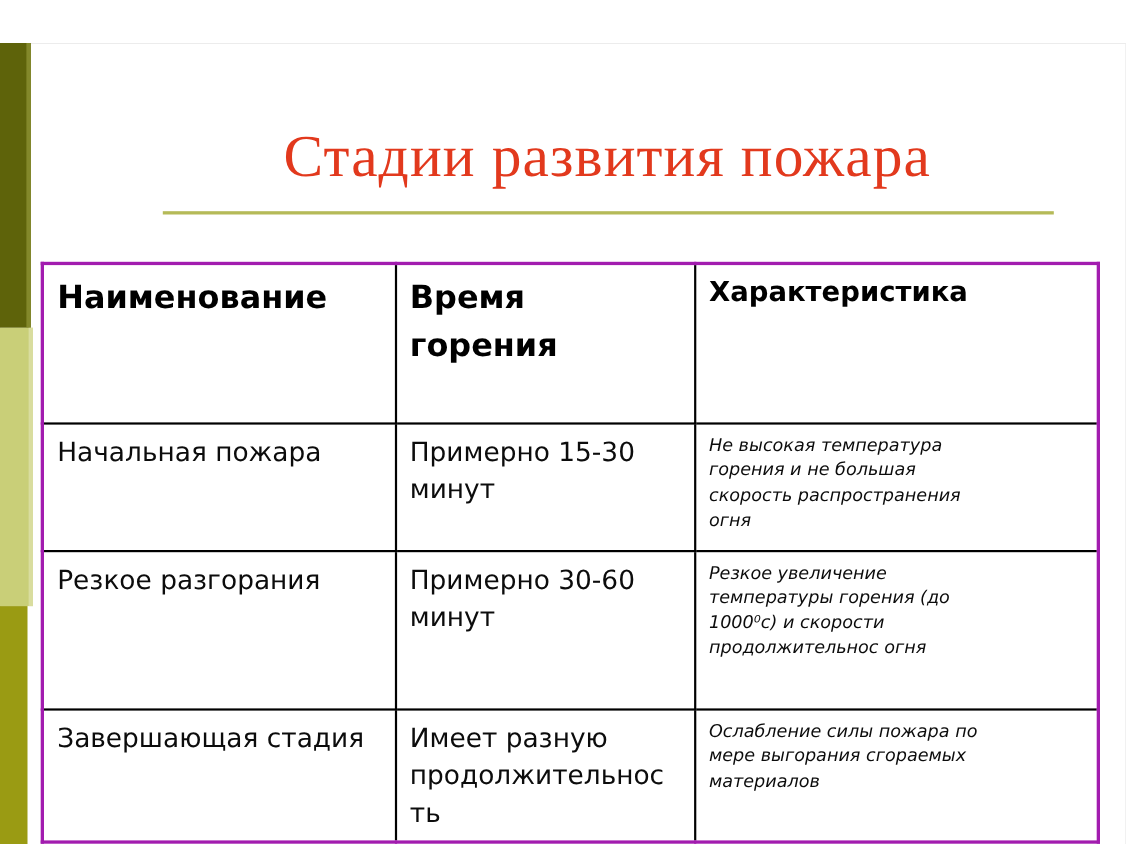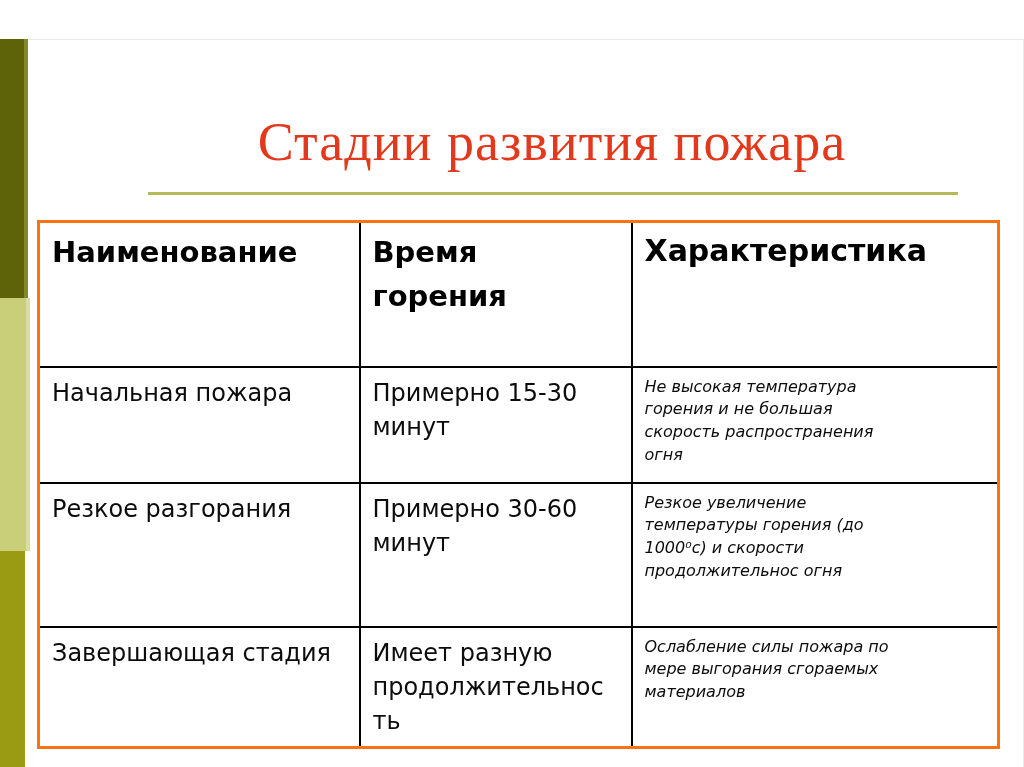--- a/index.html
+++ b/index.html
@@ -47,43 +47,43 @@
   }
   .title-rule {
     position: absolute;
     left: 148px; top: 153px;
     width: 810px; height: 3px;
     background: #b5ba58;
   }
   
   table.stages {
     position: absolute;
-    left: 37px; top: 181px;
+    left: 37px; top: 199px;
     width: 960px;
     border-collapse: collapse;
     table-layout: fixed;
-    border: 3px solid #f97316;
+    border: 3px solid #a21caf;
     color: #0c0c0c;
   }
   table.stages th, table.stages td {
     border: 2px solid #000000;
     vertical-align: top;
     text-align: left;
     padding: 8px 12px;
     white-space: pre-line;
     overflow: hidden;
   }
   table.stages th {
     font-size: 29px;
     font-weight: bold;
     line-height: 1.5;
     color: #000000;
   }
   table.stages th.hdr-small {
-    font-size: 30px;
+    font-size: 25px;
     line-height: 1.35;
   }
   td.c-name, td.c-time {
     font-size: 24px;
     line-height: 1.42;
   }
   td.c-desc {
     font-size: 16px;
     line-height: 1.42;
     padding: 8px 8px 8px 10px;

